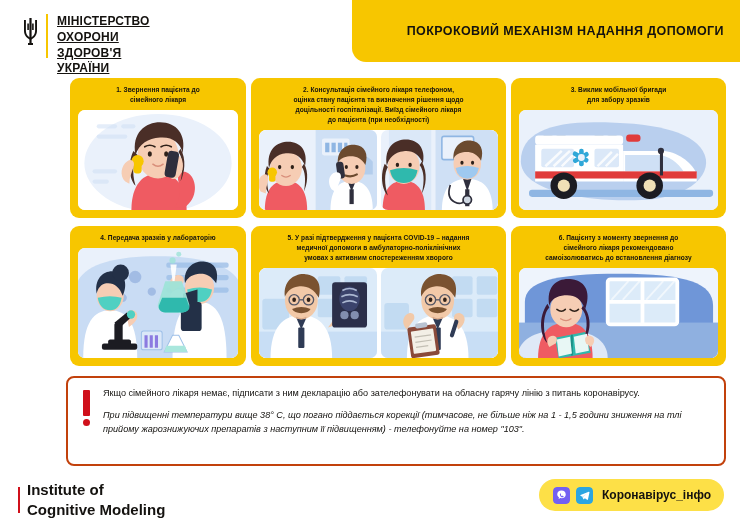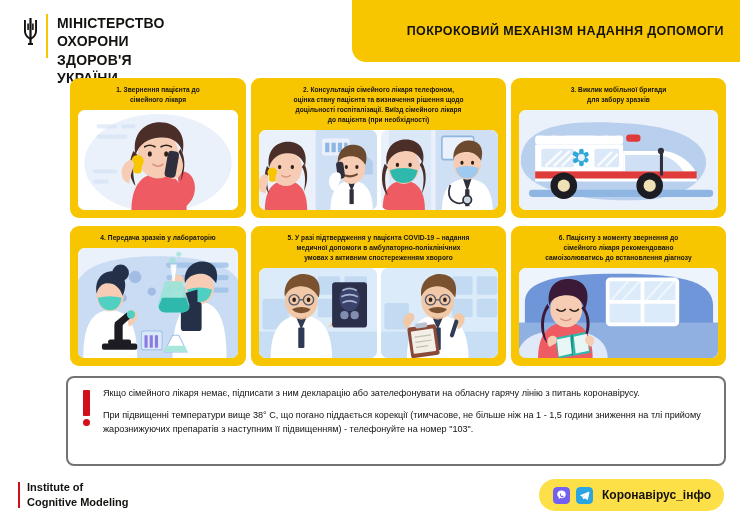--- a/index.html
+++ b/index.html
@@ -21,21 +21,21 @@
   }
   .header-title{
     color:#14120f;font-size:12.5px;font-weight:bold;line-height:1.45;
     text-align:right;letter-spacing:.4px;text-transform:uppercase;
   }
   .header-title span{display:block;}
 
   .logo-block{position:absolute;left:22px;top:14px;display:flex;align-items:flex-start;gap:7px;}
   .tryzub{width:17px;height:36px;flex:none;}
   .logo-divider{width:2px;height:44px;background:#F7C600;flex:none;margin-right:2px;}
-  .logo-lines{font-size:14px;font-weight:bold;line-height:1.32;color:#14120f;letter-spacing:.2px;}
+  .logo-lines{font-size:12px;font-weight:bold;line-height:1.32;color:#14120f;letter-spacing:.2px;text-decoration:underline;}
   .logo-lines span{display:block;text-transform:uppercase;}
 
   
   .card{
     position:absolute;background:#F7C600;border-radius:9px;
     box-sizing:border-box;padding:7px 8px 8px 8px;
     display:flex;flex-direction:column;align-items:center;
   }
   .card-title{
     color:#14120f;font-size:6.6px;font-weight:bold;line-height:1.5;
@@ -53,38 +53,38 @@
   #card1{left:70px;top:78px;width:176px;height:140px;}
   #card2{left:251px;top:78px;width:255px;height:140px;}
   #card3{left:511px;top:78px;width:215px;height:140px;}
   #card4{left:70px;top:226px;width:176px;height:140px;}
   #card5{left:251px;top:226px;width:255px;height:140px;}
   #card6{left:511px;top:226px;width:215px;height:140px;}
 
   
   .note{
     position:absolute;left:66px;top:376px;width:660px;height:90px;
-    border:2px solid #737373;border-radius:8px;background:#fff;
+    border:2px solid #c2410c;border-radius:8px;background:#fff;
     box-sizing:border-box;display:flex;align-items:flex-start;
     padding:9px 12px 9px 10px;gap:9px;
   }
   .excl{flex:none;width:16px;display:flex;flex-direction:column;align-items:center;padding-top:3px;}
   .excl .bar{width:7px;height:26px;background:#D0101B;border-radius:1px;}
   .excl .dot{width:7px;height:7px;background:#D0101B;border-radius:50%;margin-top:3px;}
   .note-body{flex:1;}
   .note-p{
     color:#14120f;font-size:9.1px;line-height:1.52;margin:0 0 8px 0;
   }
-  .note-p:last-child{margin-bottom:12px;}
+  .note-p:last-child{margin-bottom:12px;font-style:italic;}
 
   
   .footer-rule{position:absolute;left:0;top:470px;width:740px;height:2px;background:#ffffff;}
   .icm{position:absolute;left:18px;top:480px;display:flex;align-items:center;gap:7px;}
   .icm .bar{width:2px;height:26px;background:#D0101B;}
-  .icm-text{font-size:11px;font-weight:bold;line-height:1.35;color:#14120f;}
+  .icm-text{font-size:15px;font-weight:bold;line-height:1.35;color:#14120f;}
   .icm-text span{display:block;}
 
   .chat-badge{
     position:absolute;left:539px;top:479px;width:185px;height:32px;
     background:#fde047;border-radius:16px;
     display:flex;align-items:center;gap:6px;padding:0 14px;box-sizing:border-box;
   }
   .chat-badge .label{font-size:12px;font-weight:bold;color:#14120f;margin-left:3px;}
   .app-ico{width:17px;height:17px;border-radius:4px;flex:none;display:block;}
 </style>

